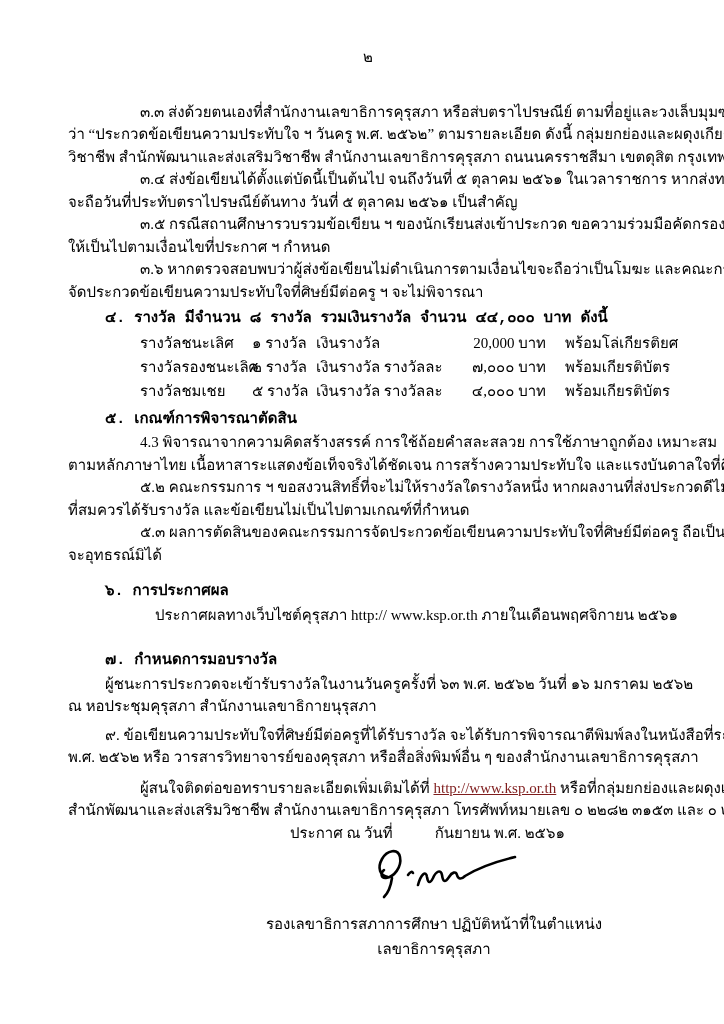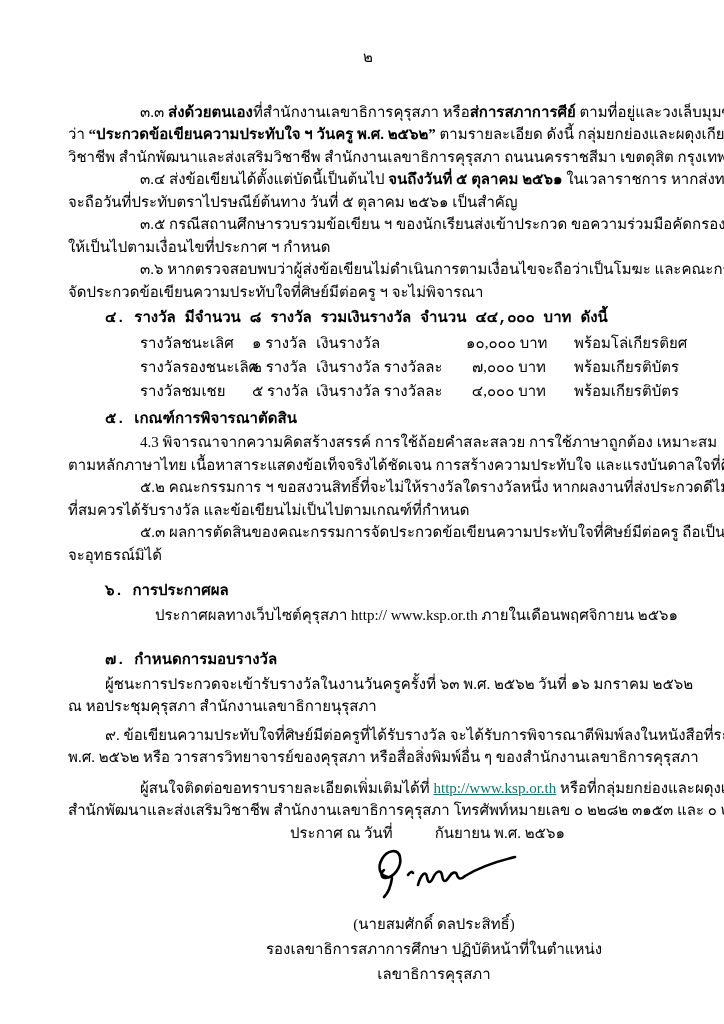--- a/index.html
+++ b/index.html
@@ -13,50 +13,50 @@
     width:724px; height:1024px; background:#ffffff;
     padding:46px 56px 0 68px;
     font-size:15px; line-height:22.5px;
     overflow:hidden;
   }
   .pagenum { text-align:center; margin-bottom:32px; }
   .line { white-space:nowrap; }
   .ind   { padding-left:72px; }
   .ind37 { padding-left:37px; }
   .ind87 { padding-left:87px; }
-  .b { font-weight:bold; }
+  .b { font-weight:normal; }
   .heading { font-weight:bold; padding-left:37px; white-space:nowrap;font-family:Liberation Mono, monospace; }
   .h4 { margin-top:5px; }
   .h5 { margin-top:6px; }
   .h6 { margin-top:15px; }
   .h7 { margin-top:24px; }
   .h8 { margin-top:8px; }
   .p9 { margin-top:6px; }
   .contact { margin-top:8px; }
   .prow { padding-left:72px; line-height:24px; white-space:nowrap; }
   .pc1 { display:inline-block; width:112px; }
   .pc2 { display:inline-block; width:64px; }
   .pc3 { display:inline-block; width:150px; }
   .pc4 { display:inline-block; width:80px; text-align:right; }
-  .pc5 { padding-left:28px; }
+  .pc5 { padding-left:19px; }
   a.doc-link { color:#0563C1; text-decoration:underline; cursor:pointer; }
   .date-line { padding-left:222px; white-space:nowrap; }
   .date-gap { display:inline-block; width:42px; }
   .signature { display:block; margin-left:300px; }
   .sign-block { width:340px; margin-left:196px; text-align:center; line-height:25px; margin-top:6px; }
 </style>
 </head>
 <body>
 
 <div class="page">
 
   <div class="pagenum">๒</div>
 
   <div>
-    <div class="line ind"><span>๓.๓ </span><span class="b">ส่งด้วยตนเอง</span><span>ที่สำนักงานเลขาธิการคุรุสภา หรือ</span><span class="b">ส่การสภาการศีย์</span><span> ตามที่อยู่และวงเล็บมุมซอง</span></div>
+    <div class="line ind"><span>๓.๓ </span><span class="b">ส่งด้วยตนเอง</span><span>ที่สำนักงานเลขาธิการคุรุสภา หรือ</span><span class="b">ส่บตราไปรษณีย์</span><span> ตามที่อยู่และวงเล็บมุมซอง</span></div>
     <div class="line"><span>ว่า </span><span class="b">“ประกวดข้อเขียนความประทับใจ ฯ วันครู พ.ศ. ๒๕๖๒”</span><span> ตามรายละเอียด ดังนี้ กลุ่มยกย่องและผดุงเกียรติ</span></div>
     <div class="line"><span>วิชาชีพ สำนักพัฒนาและส่งเสริมวิชาชีพ สำนักงานเลขาธิการคุรุสภา ถนนนครราชสีมา เขตดุสิต กรุงเทพ ฯ ๑๐๓๐๐</span></div>
   </div>
 
   <div>
     <div class="line ind"><span>๓.๔ ส่งข้อเขียนได้ตั้งแต่บัดนี้เป็นต้นไป </span><span class="b">จนถึงวันที่ ๕ ตุลาคม ๒๕๖๑</span><span> ในเวลาราชการ หากส่งทางไปรษณีย์</span></div>
     <div class="line"><span>จะถือวันที่ประทับตราไปรษณีย์ต้นทาง วันที่ ๕ ตุลาคม ๒๕๖๑ เป็นสำคัญ</span></div>
   </div>
 
   <div>
@@ -65,21 +65,21 @@
   </div>
 
   <div>
     <div class="line ind"><span>๓.๖ หากตรวจสอบพบว่าผู้ส่งข้อเขียนไม่ดำเนินการตามเงื่อนไขจะถือว่าเป็นโมฆะ และคณะกรรมการ</span></div>
     <div class="line"><span>จัดประกวดข้อเขียนความประทับใจที่ศิษย์มีต่อครู ฯ จะไม่พิจารณา</span></div>
   </div>
 
   <div class="heading h4">๔. รางวัล  มีจำนวน ๘  รางวัล รวมเงินรางวัล จำนวน ๔๔,๐๐๐ บาท ดังนี้</div>
   <div>
     <div class="prow">
-      <span class="pc1">รางวัลชนะเลิศ</span><span class="pc2">๑ รางวัล</span><span class="pc3">เงินรางวัล</span><span class="pc4">๑๐,๐๐๐ บาท</span><span class="pc5">พร้อมโล่เกียรติยศ</span>
+      <span class="pc1">รางวัลชนะเลิศ</span><span class="pc2">๑ รางวัล</span><span class="pc3">เงินรางวัล</span><span class="pc4">20,000 บาท</span><span class="pc5">พร้อมโล่เกียรติยศ</span>
     </div>
     <div class="prow">
       <span class="pc1">รางวัลรองชนะเลิศ</span><span class="pc2">๒ รางวัล</span><span class="pc3">เงินรางวัล รางวัลละ</span><span class="pc4">๗,๐๐๐ บาท</span><span class="pc5">พร้อมเกียรติบัตร</span>
     </div>
     <div class="prow">
       <span class="pc1">รางวัลชมเชย</span><span class="pc2">๕ รางวัล</span><span class="pc3">เงินรางวัล รางวัลละ</span><span class="pc4">๔,๐๐๐ บาท</span><span class="pc5">พร้อมเกียรติบัตร</span>
     </div>
   </div>
 
   <div class="heading h5">๕. เกณฑ์การพิจารณาตัดสิน</div>
@@ -105,34 +105,33 @@
     <div class="line"><span>ณ หอประชุมคุรุสภา สำนักงานเลขาธิกายนุรุสภา</span></div>
   </div>
 
 
   <div class="p9">
     <div class="line ind37"><span>๙. ข้อเขียนความประทับใจที่ศิษย์มีต่อครูที่ได้รับรางวัล จะได้รับการพิจารณาตีพิมพ์ลงในหนังสือที่ระลึกวันครู</span></div>
     <div class="line"><span>พ.ศ. ๒๕๖๒ หรือ วารสารวิทยาจารย์ของคุรุสภา หรือสื่อสิ่งพิมพ์อื่น ๆ ของสำนักงานเลขาธิการคุรุสภา</span></div>
   </div>
 
   <div class="contact">
-    <div class="line ind"><span>ผู้สนใจติดต่อขอทราบรายละเอียดเพิ่มเติมได้ที่ </span><a class="doc-link" style="color: #0f766e;">http://www.ksp.or.th</a><span> หรือที่กลุ่มยกย่องและผดุงเกียรติวิชาชีพ</span></div>
+    <div class="line ind"><span>ผู้สนใจติดต่อขอทราบรายละเอียดเพิ่มเติมได้ที่ </span><a class="doc-link" style="color: #7f1d1d;">http://www.ksp.or.th</a><span> หรือที่กลุ่มยกย่องและผดุงเกียรติวิชาชีพ</span></div>
     <div class="line"><span>สำนักพัฒนาและส่งเสริมวิชาชีพ สำนักงานเลขาธิการคุรุสภา โทรศัพท์หมายเลข ๐ ๒๒๘๒ ๓๑๕๓ และ ๐ ๒๒๘๑ ๔๘๔๓</span></div>
   </div>
 
   <div class="date-line"><span>ประกาศ  ณ  วันที่</span><span class="date-gap"></span><span>กันยายน  พ.ศ. ๒๕๖๑</span></div>
 
   <svg class="signature" width="150" height="62" viewBox="0 0 150 62" xmlns="http://www.w3.org/2000/svg">
     <g fill="none" stroke="#000000" stroke-width="2.6" stroke-linecap="round" stroke-linejoin="round">
       <path d="M20,33 C12,32 9,24 14,15 C19,6 30,4 32,13 C34,23 26,33 18,34 C13,34.5 12,29 16,26"></path>
       <path d="M24,34 C23,41 20,49 16,53"></path>
       <path d="M40,31 C42,28 44,27 45,29"></path>
       <path d="M50,41 C53,30 58,26 59,33 C60,39 62,40 65,34 C68,27 73,25 74,31 C75,38 77,39 81,33 C84,28 88,27 89,31 C90,35 93,36 97,32 C110,24 130,17 147,13"></path>
     </g>
   </svg>
 
   <div class="sign-block">
-    <div class="line">(นายสมศักดิ์  ดลประสิทธิ์)</div>
     <div class="line">รองเลขาธิการสภาการศึกษา  ปฏิบัติหน้าที่ในตำแหน่ง</div>
     <div class="line">เลขาธิการคุรุสภา</div>
   </div>
 
 </div>
 
 </body></html>

